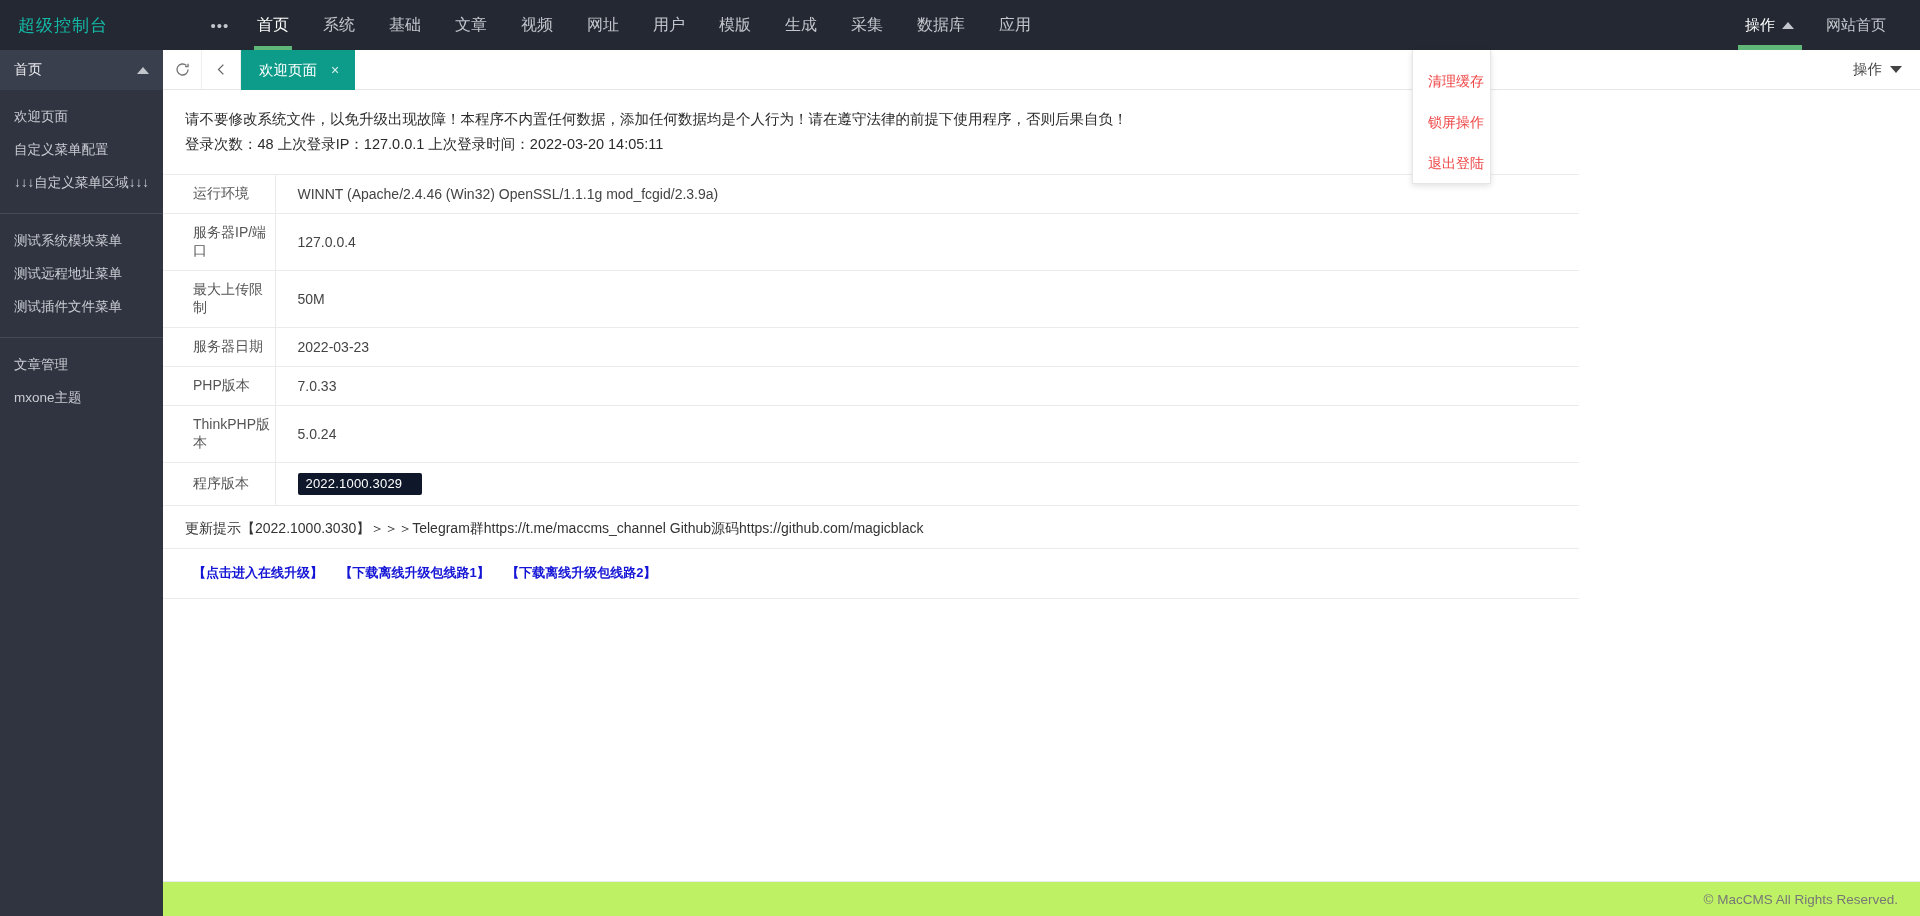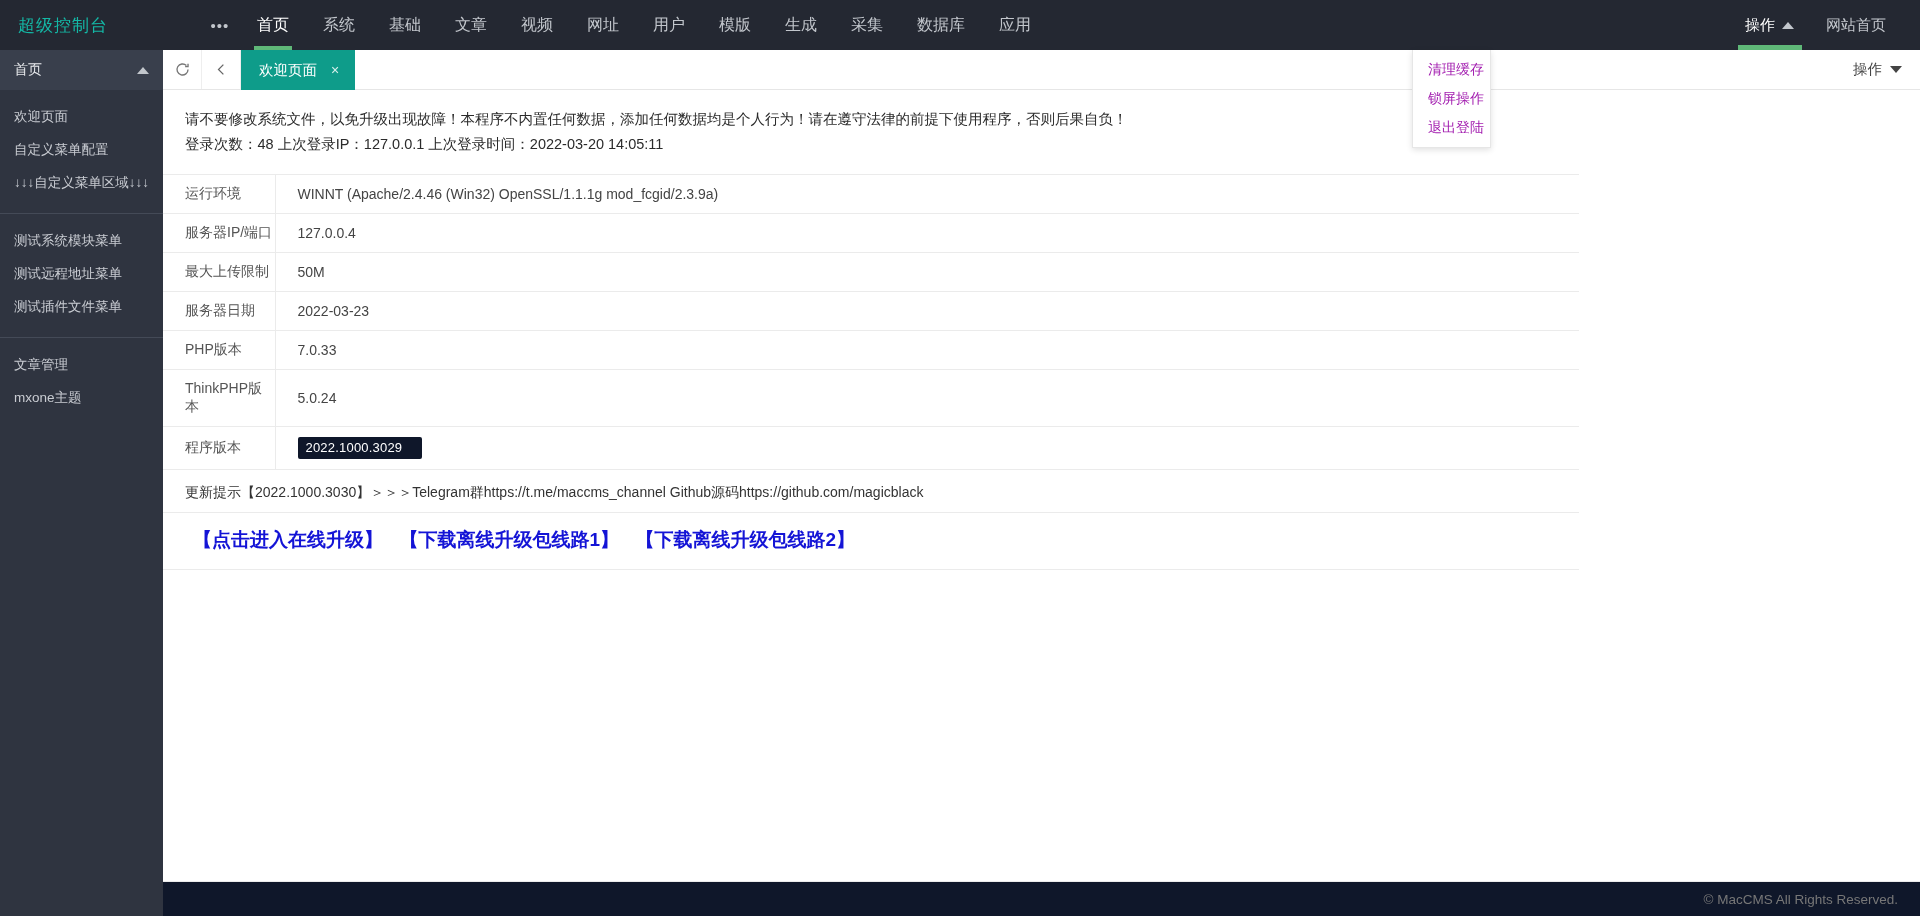--- a/index.html
+++ b/index.html
@@ -80,22 +80,22 @@
     background: #ffffff;
     border: 1px solid #e6e6e6;
     border-top: none;
     box-shadow: 0 2px 6px rgba(0,0,0,0.12);
     z-index: 60;
     padding: 5px 0;
   }
   .dropdown-item {
     height: 29px; line-height: 29px;
     padding: 0 15px;
-    font-size: 14px; color: #a21caf;
-    white-space: nowrap; cursor: pointer;
+    font-size: 14px; color: #ef4444;
+    white-space: nowrap; cursor: pointer; margin-top: 12px;
   }
 
   
   .sidebar {
     position: absolute; top: 50px; left: 0;
     width: 163px; height: 866px;
     background: #2f3440;
     z-index: 20;
     overflow: hidden;
   }
@@ -187,21 +187,21 @@
   table.info td {
     padding: 10px 0 10px 22px;
     font-size: 14px; color: #444;
     height: 32px;
     vertical-align: middle;
   }
   table.info td.k {
     width: 112px;
     border-right: 1px solid #ebebeb;
     color: #555;
-    padding-left: 22px;
+    padding-left: 30px;
   }
   table.info td.v { padding-left: 22px; color: #444; }
   .badge {
     display: inline-block;
     background: #0f172a;
     color: #ffffff;
     font-size: 13px;
     padding: 3px 20px 4px 8px;
     border-radius: 2px;
     letter-spacing: 0.2px;
@@ -211,31 +211,31 @@
     padding: 14px 6px 10px 22px;
     font-size: 14px; color: #333;
     border-bottom: 1px solid #ebebeb;
   }
   .links-row {
     padding: 14px 22px 16px 30px;
     border-bottom: 1px solid #ebebeb;
   }
   .links-row a {
     color: #1414d6;
-    font-size: 19px;
+    font-size: 13px;
     font-weight: bold;
     text-decoration: none;
     margin-right: 12px;
   }
 
   
   .footer {
     position: absolute; bottom: 0; left: 163px;
     width: 1757px; height: 35px;
-    background: #0f172a;
+    background: #bef264;
     border-top: 1px solid #ebebeb;
     display: flex; align-items: center; justify-content: flex-end;
     padding-right: 22px;
     color: #777; font-size: 13.5px;
   }
 </style>
 </head>
 <body>
 
 <div class="header">

